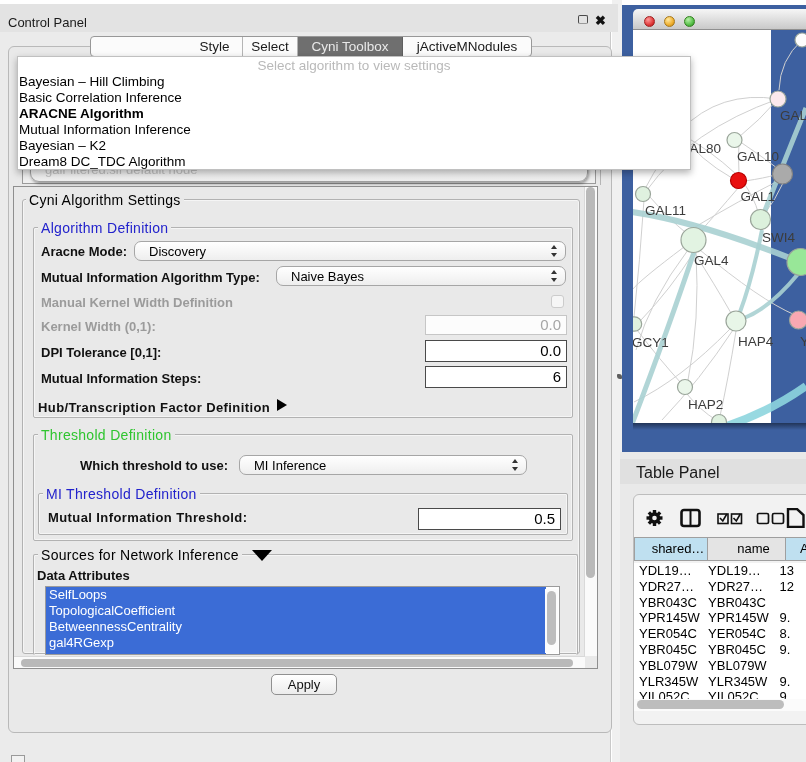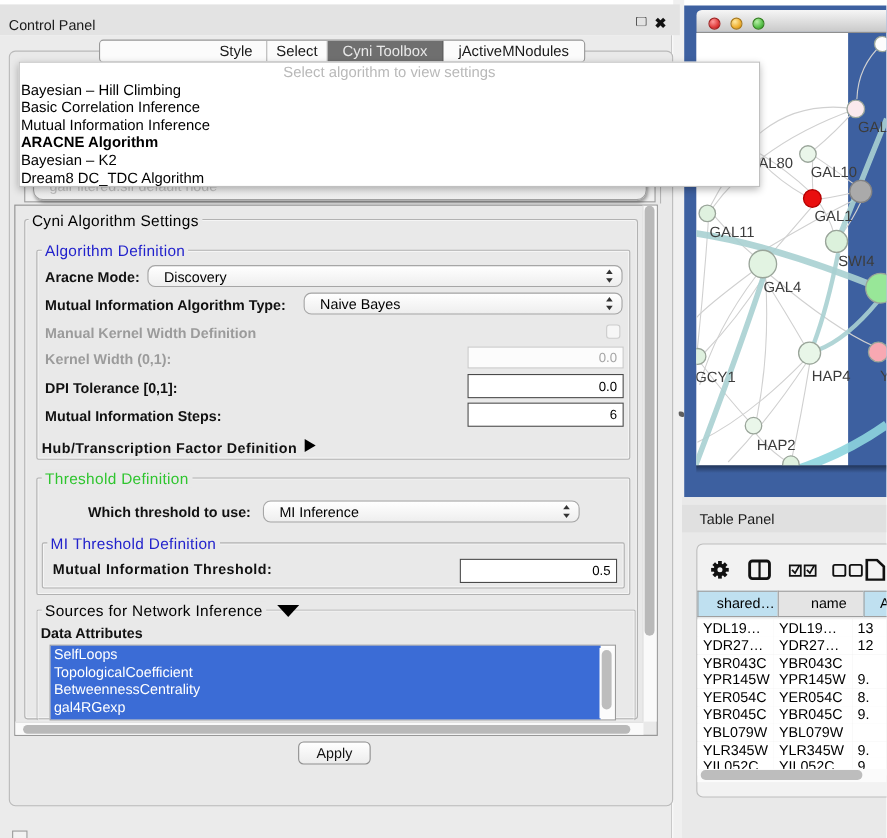--- a/index.html
+++ b/index.html
@@ -56,21 +56,21 @@
   .combo .ct { position:absolute; left:14px; top:2px; }
   .combo .ar { position:absolute; right:7px; top:50%; width:7px; height:14px; margin-top:-7px; }
   .combo .ar:before { content:""; position:absolute; left:0; top:1px;
     border-left:3.5px solid transparent; border-right:3.5px solid transparent;
     border-bottom:4.5px solid #333; }
   .combo .ar:after { content:""; position:absolute; left:0; bottom:1px;
     border-left:3.5px solid transparent; border-right:3.5px solid transparent;
     border-top:4.5px solid #333; }
 
   .tfield { position:absolute; background:#fff; border:1px solid #4a4a4a;
-    font-size:12px; color:#000; text-align:right; padding-right:5px; }
+    font-size:15px; color:#000; text-align:right; padding-right:5px; }
   .tfield.dis { border:1px solid #c6c6c6; color:#a6a6a6; background:#fcfcfc; }
 
   .cbx { position:absolute; width:13px; height:13px; border:1px solid #cccccc;
     border-radius:3px; background:#f6f6f6; }
 
   
   #datalist { left:45px; top:586px; width:515px; height:69px; background:#fff;
     border:1px solid #9b9b9b; }
   #datalist .sel { position:absolute; left:0; top:0; width:500px; height:67px; background:#3b6cd6; }
   #datalist .li { position:relative; color:#fff; font-size:13px; height:16px; line-height:16px; padding-left:3px; }
@@ -89,21 +89,21 @@
   #deskshadow { left:633px; top:423px; width:173px; height:7px;
     background:linear-gradient(rgba(0,0,0,0.45),rgba(0,0,0,0)); }
   #nettitle { left:633px; top:9px; width:173px; height:21px; border-radius:5px 0 0 0;
     background:linear-gradient(#f6f6f6,#c9c9c9); border-bottom:1px solid #8f8f8f; }
   .light { position:absolute; top:16px; width:11px; height:11px; border-radius:50%; }
   #netcanvas { left:633px; top:30px; width:138px; height:393px; background:#fff; }
 
   
   #tp_bg { left:620px; top:452px; width:186px; height:310px; background:#e9e9e9; }
   #tp_head { left:620px; top:459px; width:186px; height:25px; background:#e0e0e0; }
-  #tp_head .t { position:absolute; left:16px; top:5px; font-size:13px; color:#1a1a1a; }
+  #tp_head .t { position:absolute; left:16px; top:5px; font-size:16px; color:#1a1a1a; }
   #tp_box { left:633px; top:494px; width:180px; height:231px; background:#f2f2f2;
     border:1px solid #bdbdbd; border-radius:6px; }
   #thead { left:634px; top:537px; height:24px; display:flex; font-size:13px; color:#000; }
   #thead .c { border:1px solid #9f9f9f; border-right:none; text-align:center; text-indent:14px; line-height:22px; height:24px; }
   #thead .hb { background:#bfe0f0; }
   #thead .hg { background:#e4e4e4; }
   table#tbl { position:absolute; left:634px; top:563px; border-collapse:collapse;
     font-size:13px; color:#000; table-layout:fixed; }
   #tbl td { background:#fff; height:15.8px; line-height:15.8px; text-align:left; padding:0 0 0 5px;
     overflow:hidden; white-space:nowrap; }
@@ -144,22 +144,22 @@
   <div class="abs" style="left:22px;top:142px;width:574px;height:42px;border:1px solid #9b9b9b;background:#efefef;"></div>
   <div class="abs sliver" style="left:30px;top:150px;width:558px;height:32px;box-shadow:1px 2px 3px rgba(0,0,0,0.35);overflow:hidden;">
       <div style="position:absolute;left:14px;top:11px;font-size:13px;color:#c2c2c2;">galFiltered.sif default node</div>
     </div>
   <div class="abs" style="left:600px;top:87px;width:1px;height:98px;background:#b5b5b5;"></div>
 
   <div class="abs" id="dropdown">
     <div class="hint">Select algorithm to view settings</div>
     <div class="it">Bayesian – Hill Climbing</div>
     <div class="it">Basic Correlation Inference</div>
+    <div class="it" style="font-weight:bold;">ARACNE Algorithm</div>
     <div class="it">Mutual Information Inference</div>
-    <div class="it" style="font-weight:bold;">ARACNE Algorithm</div>
     <div class="it">Bayesian – K2</div>
     <div class="it">Dream8 DC_TDC Algorithm</div>
   </div>
 
   <div class="abs" id="scrollpane">
     <div class="vtrack">
         <div class="vthumb"></div>
       </div>
     <div class="htrack">
         <div class="hthumb"></div>

